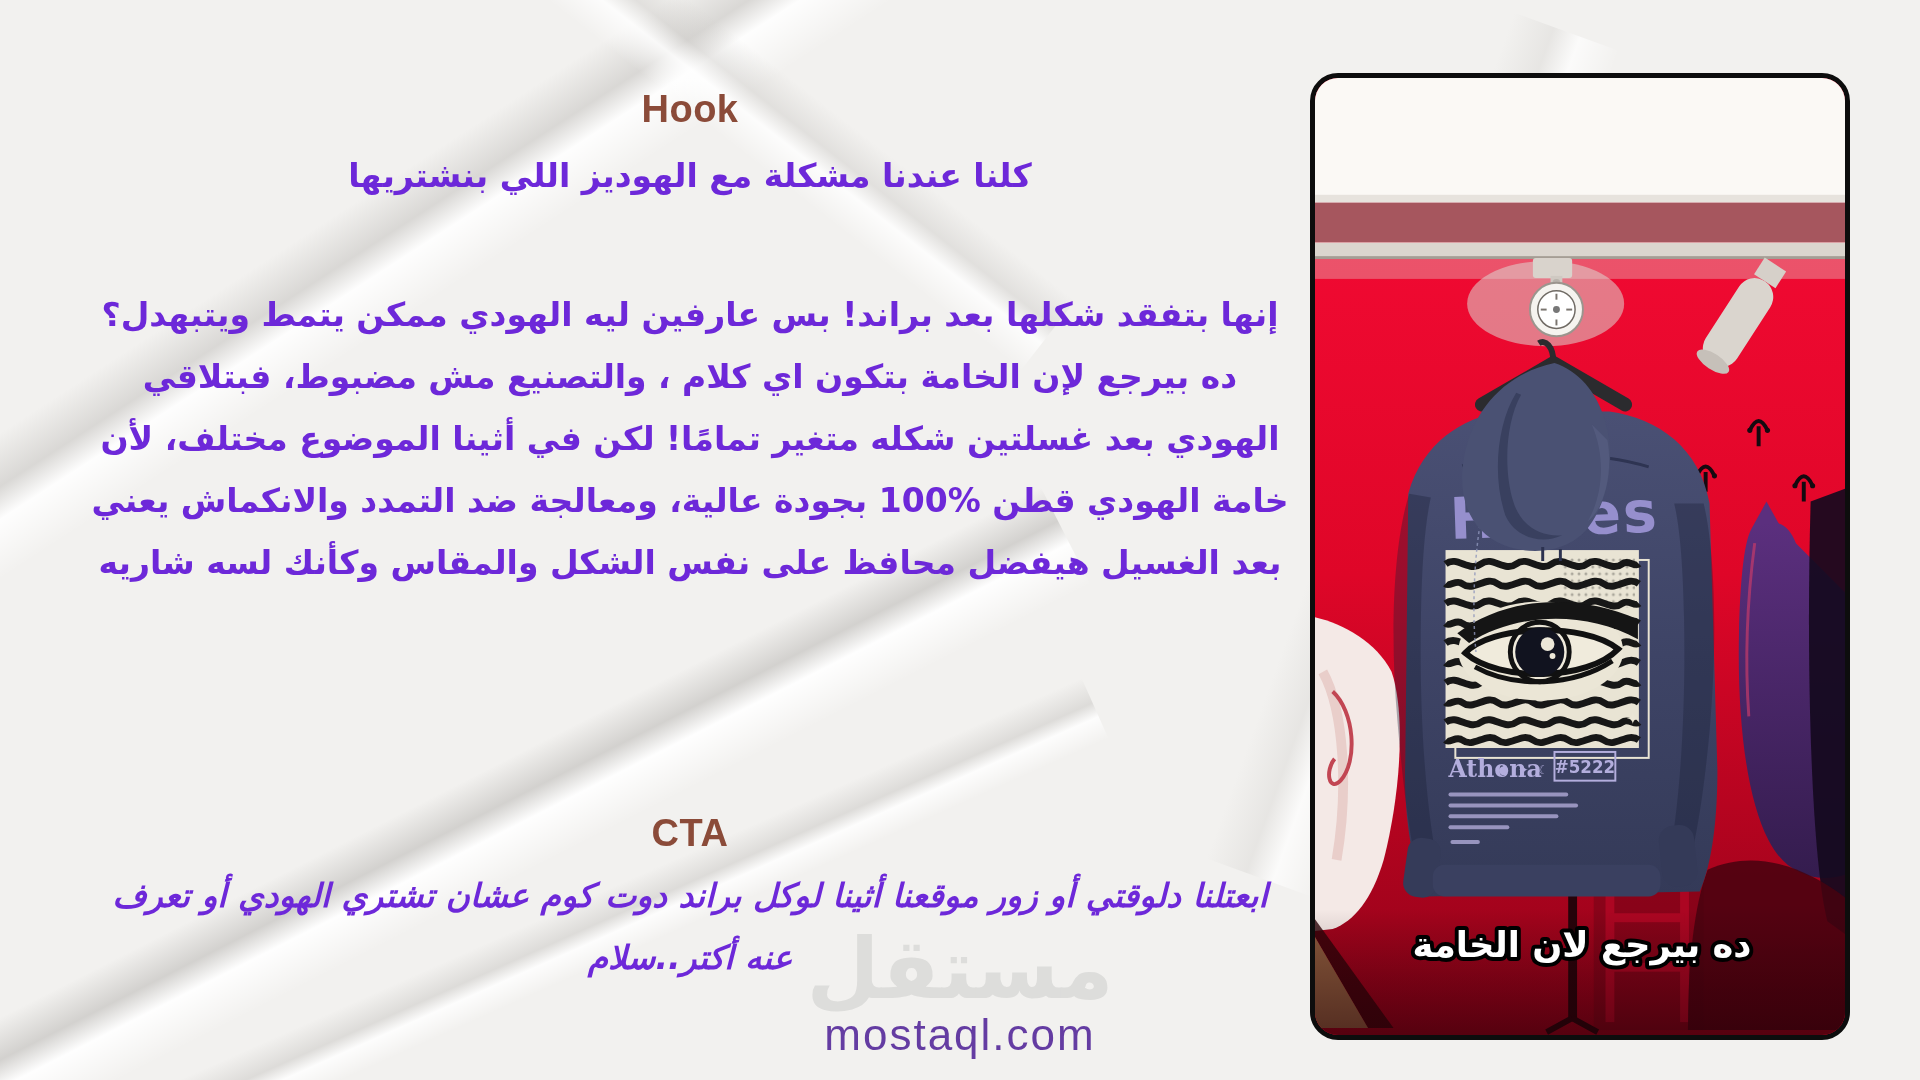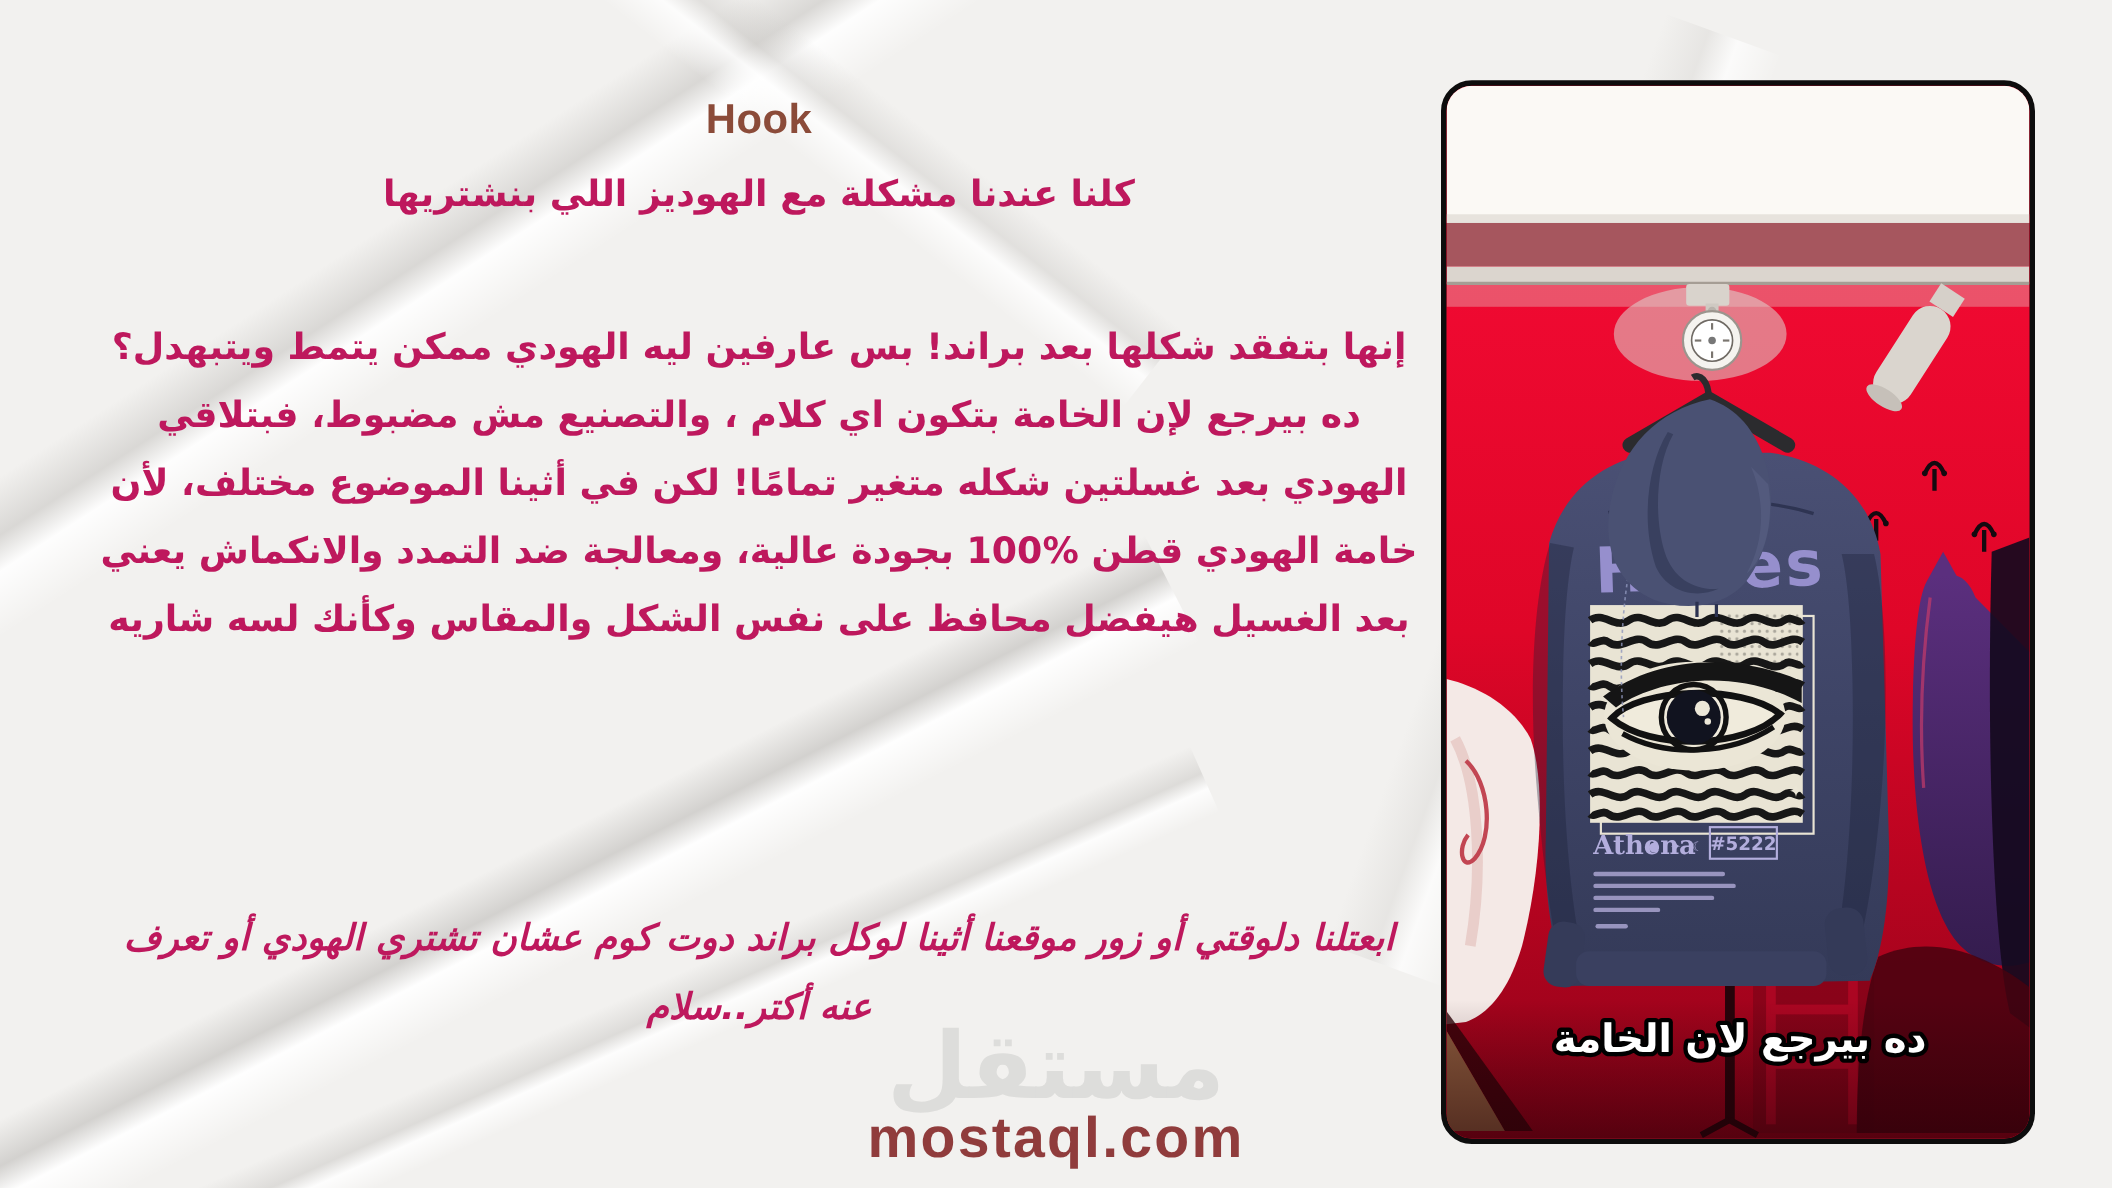--- a/index.html
+++ b/index.html
@@ -17,31 +17,31 @@
       background:linear-gradient(to bottom,rgba(0,0,0,0) 42%,rgba(205,203,200,.45) 50%,rgba(255,255,255,.8) 55%,rgba(0,0,0,0) 63%);}
   .c5{left:950px;top:100px;width:900px;height:700px;transform:rotate(-70deg);
       background:linear-gradient(to bottom,rgba(0,0,0,0) 44%,rgba(210,208,205,.35) 50%,rgba(255,255,255,.7) 54%,rgba(0,0,0,0) 60%);}
 
   
   .copy{position:absolute;left:85px;top:0;width:1210px;}
   .sec{position:absolute;left:0;width:100%;}
   .sec-label{font-family:"Liberation Sans","DejaVu Sans",sans-serif;font-weight:700;
              font-size:38px;color:#8b4b39;text-align:center;letter-spacing:.5px;}
   .ar{direction:rtl;unicode-bidi:plaintext;font-family:"DejaVu Sans",sans-serif;font-weight:700;
-      font-size:33px;color:#be185d;text-align:center;line-height:62px;}
+      font-size:33px;color:#6d28d9;text-align:center;line-height:62px;}
   .hook-sec{top:88px;}  .hook-text{margin-top:14px;}
   .body-sec{top:276px;} .body-text{margin-top:8px;}
   .cta-sec{top:812px;}  .cta-text{margin-top:10px;font-style:italic;}
 
   
   .watermark{position:absolute;left:740px;top:926px;width:440px;text-align:center;
              pointer-events:none;opacity:.85;}
   .wm-ar{font-family:"DejaVu Sans",sans-serif;font-weight:700;font-size:84px;line-height:86px;color:#dadad8;}
-  .wm-domain{font-family:"Liberation Sans","DejaVu Sans",sans-serif;font-weight:700;
-             font-size:52px;line-height:46px;color:#7f1d1d;letter-spacing:2px;}
+  .wm-domain{font-family:"Liberation Sans","DejaVu Sans",sans-serif;font-weight:400;
+             font-size:44px;line-height:46px;color:#4c1d95;letter-spacing:2px;}
 
   
   .photo{position:absolute;left:1310px;top:73px;width:540px;height:967px;
          border:5px solid #0d0d0d;border-radius:28px;overflow:hidden;box-sizing:border-box;
          background:#e30728;}
   .photo svg{display:block;width:100%;height:100%;}
 </style>
 </head>
 <body>
 
@@ -59,20 +59,21 @@
       <div class="sec-label">Hook</div>
       <div class="ar hook-text" dir="rtl">كلنا عندنا مشكلة مع الهوديز اللي بنشتريها</div>
     </div>
 
     <div class="sec body-sec">
       <div class="ar body-text" dir="rtl">إنها بتفقد شكلها بعد براند! بس عارفين ليه الهودي ممكن يتمط ويتبهدل؟</div>
       <div class="ar" dir="rtl">ده بيرجع لإن الخامة بتكون اي كلام ، والتصنيع مش مضبوط، فبتلاقي الهودي بعد غسلتين شكله متغير تمامًا! لكن في أثينا الموضوع مختلف، لأن خامة الهودي قطن %100 بجودة عالية، ومعالجة ضد التمدد والانكماش يعني بعد الغسيل هيفضل محافظ على نفس الشكل والمقاس وكأنك لسه شاريه</div>
     </div>
 
     <div class="sec cta-sec">
+      <div class="sec-label">CTA</div>
       <div class="ar cta-text" dir="rtl">ابعتلنا دلوقتي أو زور موقعنا أثينا لوكل براند دوت كوم عشان تشتري الهودي أو تعرف عنه أكتر..سلام</div>
     </div>
 
   </div>
 
   <div class="watermark">
     <div class="wm-ar">مستقل</div>
     <div class="wm-domain">mostaql.com</div>
   </div>
 

